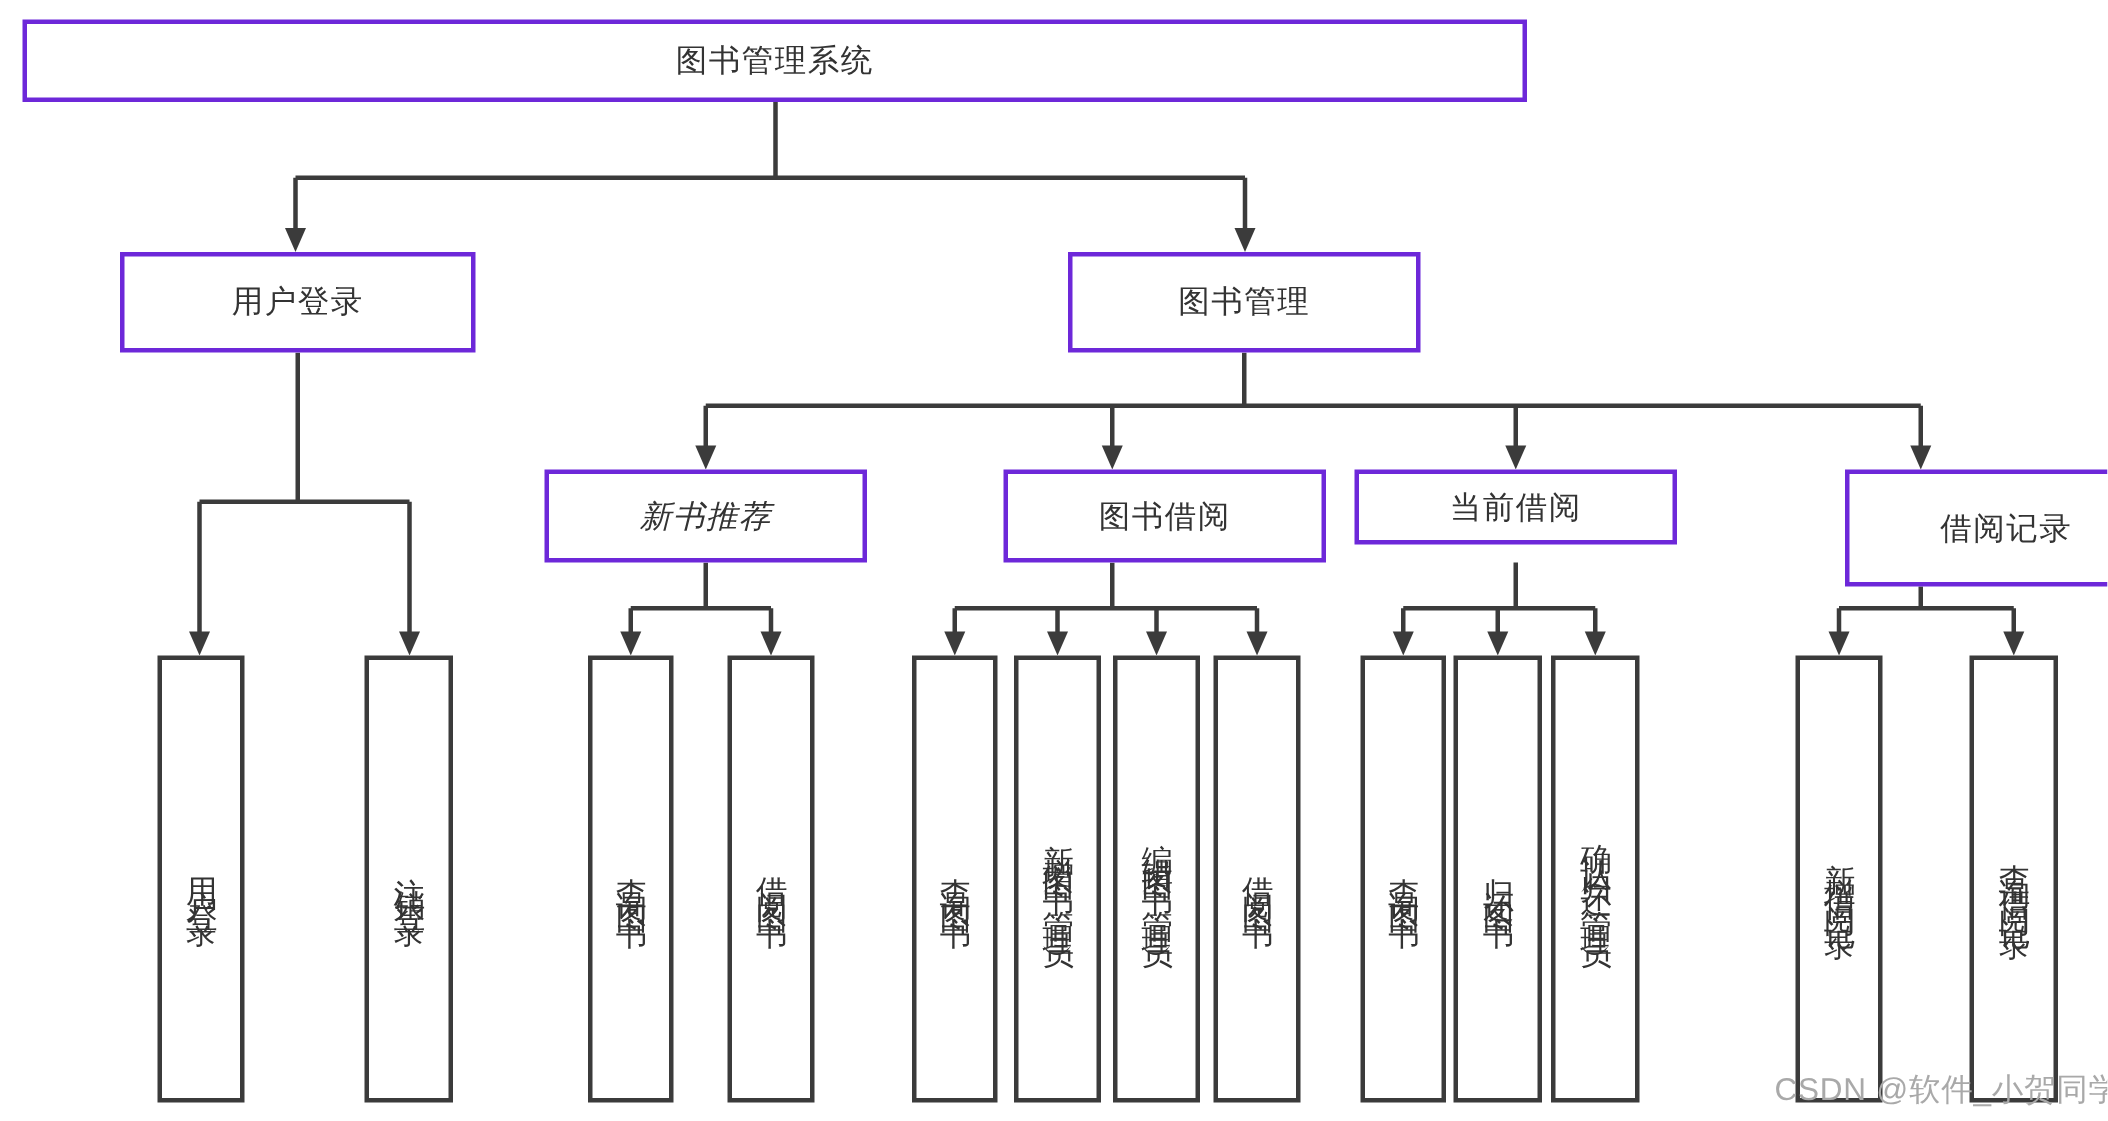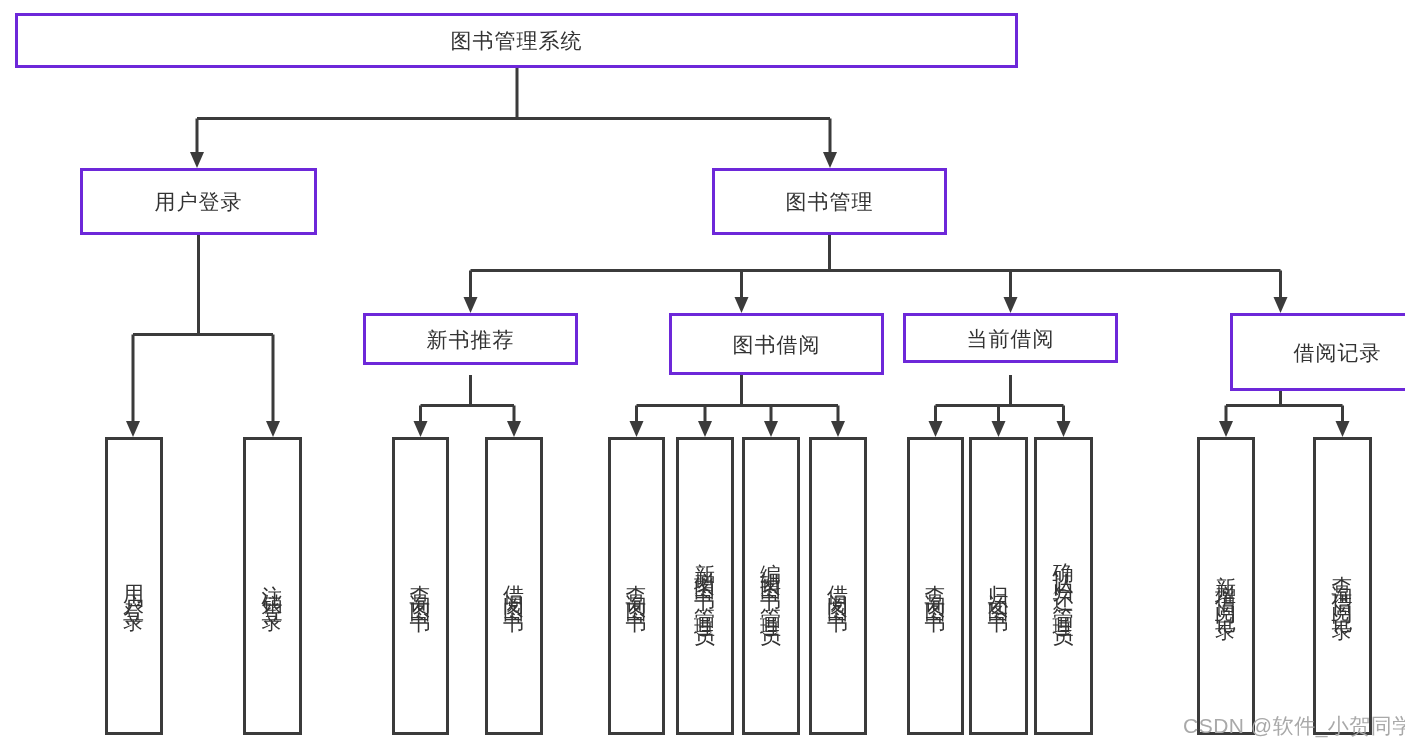--- a/index.html
+++ b/index.html
@@ -90,21 +90,21 @@
     <span>图书管理系统</span>
   </div>
 
   <div class="node" style="left:80px;top:168px;width:237px;height:67px;">
     <span>用户登录</span>
   </div>
   <div class="node" style="left:712px;top:168px;width:235px;height:67px;">
     <span>图书管理</span>
   </div>
 
-  <div class="node" style="left:363px;top:313px;width:215px;height:52px;">
+  <div class="node" style="left:363px;top:313px;width:215px;height:62px;font-style:italic;">
     <span>新书推荐</span>
   </div>
   <div class="node" style="left:669px;top:313px;width:215px;height:62px;">
     <span>图书借阅</span>
   </div>
   <div class="node" style="left:903px;top:313px;width:215px;height:50px;">
     <span>当前借阅</span>
   </div>
   <div class="node" style="left:1230px;top:313px;width:215px;height:78px;">
     <span>借阅记录</span>

